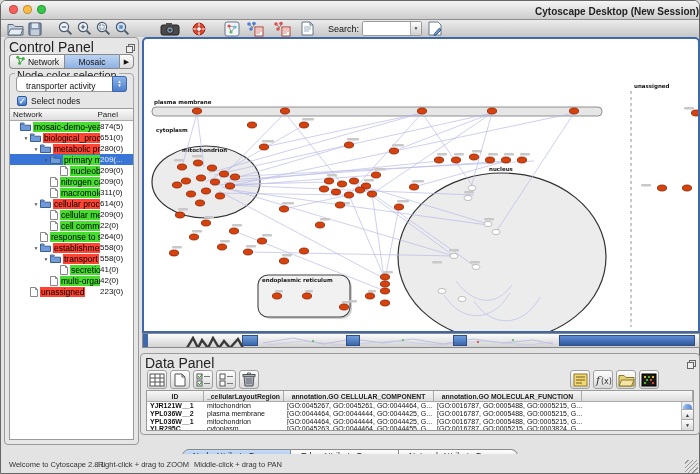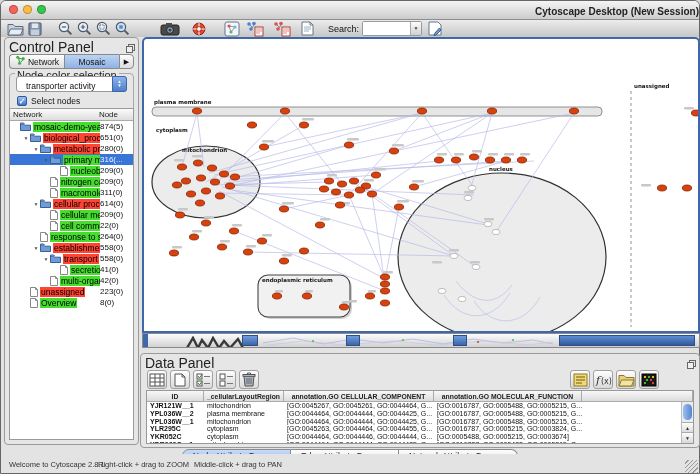--- a/index.html
+++ b/index.html
@@ -54,21 +54,21 @@
   .ntitle .lights{left:6px;top:4px}
   .ntitle .lights i{width:8px;height:8px}
   .ncanvas{position:absolute;left:0;top:16px;right:0;bottom:0;overflow:hidden;background:#fff}
   
   .strip{position:absolute;left:141px;top:296px;width:558px;height:15px;background:linear-gradient(#fcfcfc,#d2d2d2);border:1px solid #8a8a8a;box-sizing:border-box;overflow:hidden}
   .strip .blueedge{position:absolute;left:0;top:0;bottom:0;width:5px;background:#3e68aa}
   .stripseg{position:absolute;top:1px;bottom:1px}
   .stripseg.blue{background:linear-gradient(#6f9ddd,#3c66a8);border:1px solid #2d4f86}
   .stripseg.bluebar{background:linear-gradient(#5d8ed6,#33599c);border:1px solid #2d4f86}
   
-  .dpanel{position:absolute;left:139px;top:316px;width:560px;height:95px;background:#e6e6e6;border:1px solid #9a9a9a;border-radius:4px;box-sizing:border-box}
+  .dpanel{position:absolute;left:139px;top:316px;width:560px;height:82px;background:#e6e6e6;border:1px solid #9a9a9a;border-radius:4px;box-sizing:border-box}
   .dtoolbar{height:23px;display:flex;align-items:center;padding:0 6px;gap:3px}
   .dtb{width:20px;height:19px;border:1px solid #a0a0a0;border-radius:3px;background:linear-gradient(#fefefe,#d9d9d9);display:inline-flex;align-items:center;justify-content:center;box-sizing:border-box}
   .dspacer{flex:1}
   .dtable{position:absolute;left:5px;right:5px;top:36px;bottom:3px;background:#fff;border:1px solid #999;overflow:hidden}
   .dhead{display:grid;grid-template-columns:57px 80px 150px 148px 1fr;height:11px}
   .dhead span{background:linear-gradient(#f8f8f8,#dcdcdc);border-right:1px solid #aaa;border-bottom:1px solid #aaa;font-size:6.8px;font-weight:bold;text-align:center;line-height:11px;overflow:hidden;white-space:nowrap;color:#222}
   .drow{display:grid;grid-template-columns:57px 80px 150px 148px 1fr;height:7.8px;line-height:7.8px;font-size:7px;white-space:nowrap;color:#111}
   .drow span{overflow:hidden;padding-left:3px}
   .drow span:first-child{font-weight:bold}
   .dscroll{position:absolute;right:0;top:11px;bottom:0;width:11px;background:#ececec;border-left:1px solid #bbb}
@@ -244,21 +244,21 @@
             </span>
         </div>
         <div class="cbrow">
           <span class="cb">✓</span>
           <span>Select nodes</span>
         </div>
       </div>
       <div class="treewrap">
         <div class="theader">
           <span>Network</span>
-          <span>Node</span>
+          <span>Panel</span>
         </div>
         <div id="tree">
             <div class="trow">
               <span class="texp" style="margin-left: 2px;"></span>
               <span class="tic">
                 <svg width="11" height="9" viewBox="0 0 11 9">
                   <path d="M0.5 2h3l1 1.2h6V8.5H0.5z" fill="#6f9bd8" stroke="#3a5f93"></path>
                   <path d="M0.5 2V1h3.2l.8 1" fill="#8db4e8" stroke="#3a5f93"></path>
                 </svg>
               </span>
@@ -289,21 +289,21 @@
             </div>
             <div class="trow sel">
               <span class="texp" style="margin-left: 32px;">▼</span>
               <span class="tic">
                 <svg width="11" height="9" viewBox="0 0 11 9">
                   <path d="M0.5 2h3l1 1.2h6V8.5H0.5z" fill="#6f9bd8" stroke="#3a5f93"></path>
                   <path d="M0.5 2V1h3.2l.8 1" fill="#8db4e8" stroke="#3a5f93"></path>
                 </svg>
               </span>
               <span class="chipwrap"><span class="chip green">primary metabo</span></span>
-              <span class="tval">316(...</span>
+              <span class="tval">209(...</span>
             </div>
             <div class="trow">
               <span class="texp" style="margin-left: 42px;"></span>
               <span class="tic">
                 <svg width="8" height="10" viewBox="0 0 8 10">
                   <path d="M0.5 0.5h5l2 2v7h-7z" fill="#fff" stroke="#888"></path>
                   <path d="M5.5 0.5v2h2" fill="none" stroke="#888"></path>
                 </svg>
               </span>
               <span class="chipwrap"><span class="chip green">nucleobase-</span></span>
@@ -422,31 +422,20 @@
             <div class="trow">
               <span class="texp" style="margin-left: 12px;"></span>
               <span class="tic">
                 <svg width="8" height="10" viewBox="0 0 8 10">
                   <path d="M0.5 0.5h5l2 2v7h-7z" fill="#fff" stroke="#888"></path>
                   <path d="M5.5 0.5v2h2" fill="none" stroke="#888"></path>
                 </svg>
               </span>
               <span class="chipwrap"><span class="chip red">unassigned</span></span>
               <span class="tval">223(0)</span>
-            </div>
-            <div class="trow">
-              <span class="texp" style="margin-left: 12px;"></span>
-              <span class="tic">
-                <svg width="8" height="10" viewBox="0 0 8 10">
-                  <path d="M0.5 0.5h5l2 2v7h-7z" fill="#fff" stroke="#888"></path>
-                  <path d="M5.5 0.5v2h2" fill="none" stroke="#888"></path>
-                </svg>
-              </span>
-              <span class="chipwrap"><span class="chip green">Overview</span></span>
-              <span class="tval">8(0)</span>
             </div>
           </div>
       </div>
     </div>
 
     <div class="netwin">
       <div class="ncanvas" id="ncanvas"><svg width="557" height="278" viewBox="0 0 557 278">
             <rect x="8" y="52" width="450" height="9" rx="4" fill="#e6e6e6" stroke="#777" stroke-width="0.8"></rect>
             <text x="10" y="49" font-size="5.5" font-weight="bold" fill="#111" font-family="DejaVu Sans, sans-serif">plasma membrane</text>
             <text x="12" y="77" font-size="5.5" font-weight="bold" fill="#111" font-family="DejaVu Sans, sans-serif">cytoplasm</text>

